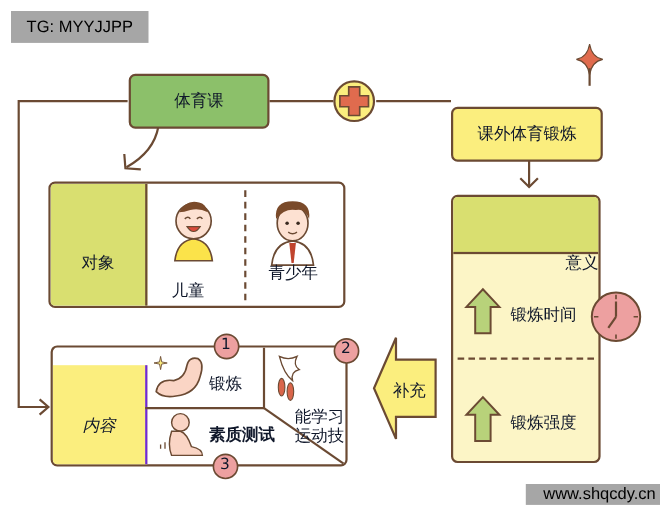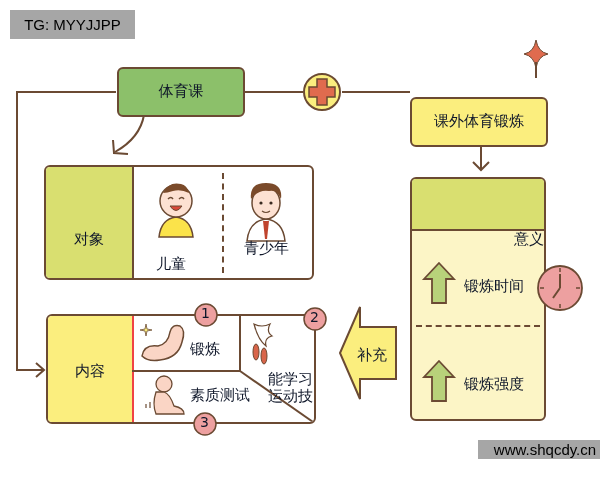--- a/index.html
+++ b/index.html
@@ -71,21 +71,21 @@
     <ellipse cx="25" cy="26" rx="14" ry="16" fill="#fde1d2" stroke="#6b4a33" stroke-width="1.5"></ellipse>
     <path d="M10,22 Q8,6 25,6 Q42,6 40,22 Q36,12 28,14 Q18,12 10,22 z" fill="#7a4a2a"></path>
     <circle cx="20" cy="26" r="1.6" fill="#3a2a20"></circle>
     <circle cx="30" cy="26" r="1.6" fill="#3a2a20"></circle>
     <path d="M21,34 q4,3 8,0" stroke="#6b4a33" stroke-width="1.2" fill="none"></path>
   </svg>
   <span class="label" style="left:198px;top:72px;">青少年</span>
 </div>
 
 <div class="box" style="left:46px;top:314px;width:270px;height:110px;background:#ffffff;overflow:hidden;">
-  <div class="abs" style="left:0;top:0;width:84px;height:100%;background:#fbee7e;border-right:2px solid #ef4444;">
+  <div class="abs" style="left:0;top:16px;width:84px;height:100%;background:#fbee7e;border-right:2px solid #6d28d9;font-style:italic;">
     <span class="label" style="left:0;right:0;top:46px;text-align:center;">内容</span>
   </div>
   <svg width="190" height="110" style="left:84px;top:0;">
     <line x1="0" y1="55" x2="108" y2="55" stroke="#6b4a33" stroke-width="2"></line>
     <line x1="108" y1="0" x2="108" y2="55" stroke="#6b4a33" stroke-width="2"></line>
     <line x1="108" y1="55" x2="184" y2="108" stroke="#6b4a33" stroke-width="2"></line>
   </svg>
 
   <svg width="48" height="40" style="left:92px;top:6px;">
     <path d="M2,34 Q4,22 18,24 Q28,22 30,10 Q32,2 40,4 Q46,8 42,20 Q38,36 20,38 Q8,40 2,34 z" fill="#fad5c5" stroke="#6b4a33" stroke-width="1.5"></path>
@@ -99,21 +99,21 @@
     <ellipse cx="16" cy="34" rx="3" ry="8" fill="#d9654a" stroke="#6b4a33" stroke-width="1"></ellipse>
   </svg>
   <span class="label" style="left:220px;top:34px;margin-top:37px;">运动技</span>
   <span class="label" style="left:220px;top:54px;">能学习</span>
 
   <svg width="44" height="44" style="left:96px;top:58px;">
     <circle cx="20" cy="10" r="8" fill="#fad5c5" stroke="#6b4a33" stroke-width="1.3"></circle>
     <path d="M12,18 Q8,30 12,40 L40,40 Q40,34 30,32 Q26,20 20,18 z" fill="#fad5c5" stroke="#6b4a33" stroke-width="1.3"></path>
     <path d="M2,30 v4 M6,28 v6" stroke="#6b4a33" stroke-width="1.2"></path>
   </svg>
-  <span class="label" style="left:142px;top:70px;">素质测试</span>
+  <span class="label" style="left:142px;top:70px;font-weight:bold;">素质测试</span>
 </div>
 
 <svg width="26" height="26" style="left:193px;top:302px;">
   <circle cx="13" cy="13" r="11" fill="#eda0a0" stroke="#6b4a33" stroke-width="1.5"></circle>
 </svg>
 <span class="label" style="left:201px;top:305px;font-size:14px;">1</span>
 <svg width="26" height="26" style="left:302px;top:306px;">
   <circle cx="13" cy="13" r="11" fill="#eda0a0" stroke="#6b4a33" stroke-width="1.5"></circle>
 </svg>
 <span class="label" style="left:310px;top:309px;font-size:14px;">2</span>

